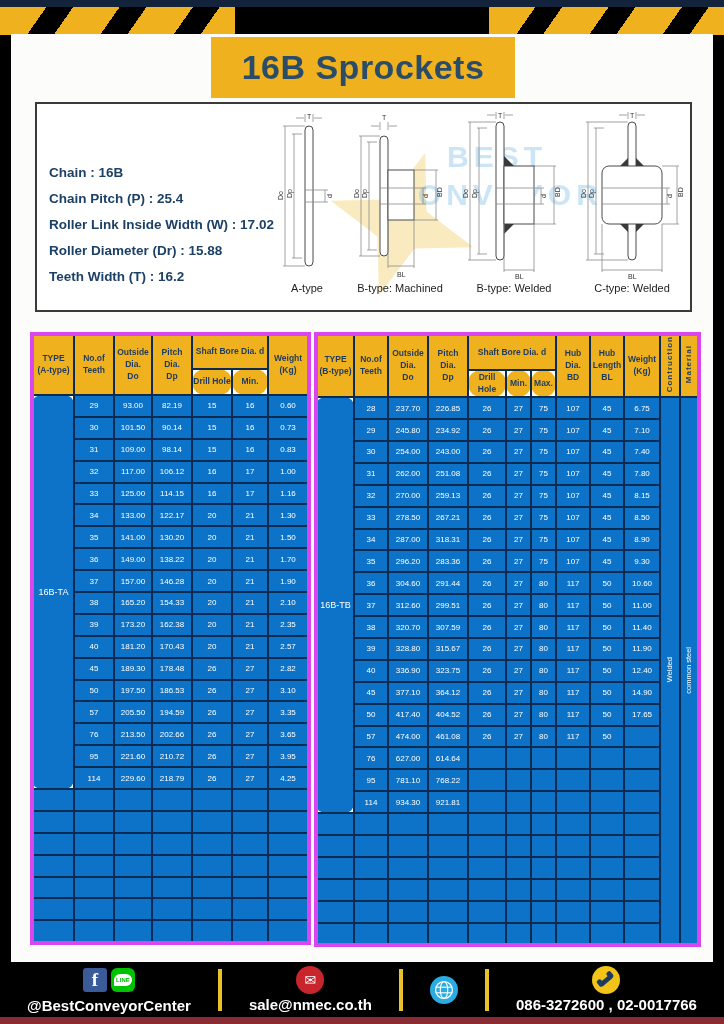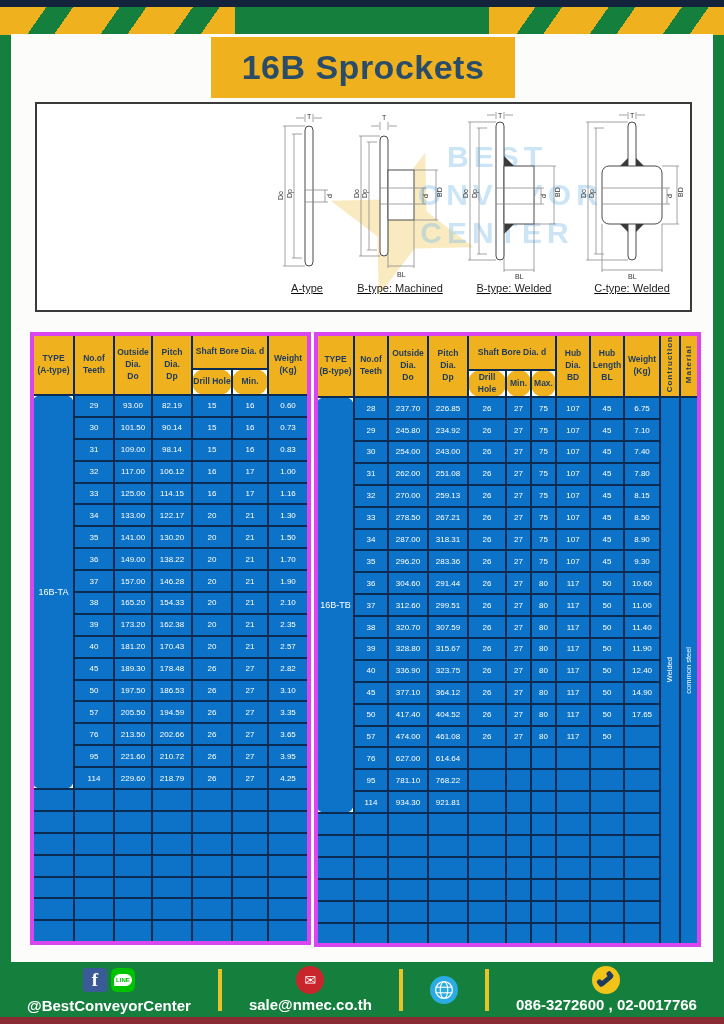--- a/index.html
+++ b/index.html
@@ -1,16 +1,16 @@
 <!DOCTYPE html>
 <html><head>
 <meta charset="utf-8">
 <style>
   html,body{margin:0;padding:0;}
-  .page{position:relative;width:724px;height:1024px;background:#15803d;overflow:hidden;
+  .page{position:relative;width:724px;height:1024px;background:#000000;overflow:hidden;
         font-family:"Liberation Sans",sans-serif;}
   
   .topbar{position:absolute;left:0;top:0;width:724px;height:7px;background:#14233c;}
   .stripes{position:absolute;top:7px;height:28px;
            background:repeating-linear-gradient(125deg,#efb21e 0 38px,rgba(0,0,0,0) 38px 60px);}
   .stripes.left{left:0;width:235px;}
   .stripes.right{right:0;width:235px;}
   
   .content{position:absolute;left:11px;top:34px;width:702px;height:928px;background:#fcfcfa;}
   .banner{position:absolute;left:200px;top:3px;width:304px;height:61px;background:#efb21e;
@@ -19,21 +19,21 @@
   
   .spec-panel{position:absolute;left:24px;top:68px;width:657px;height:210px;background:#fff;
               border:2px solid #3a3a3a;box-sizing:border-box;}
   .spec-lines{position:absolute;left:12px;top:56px;}
   .spec-line{font-size:13.5px;font-weight:bold;color:#1d4166;line-height:26px;white-space:nowrap;}
   .watermark{position:absolute;left:330px;top:34px;width:260px;text-align:center;z-index:0;}
   .watermark div{font-size:30px;font-weight:800;letter-spacing:5px;color:rgba(126,189,233,0.40);line-height:38px;}
   .wm-shape{position:absolute;left:290px;top:45px;width:150px;height:150px;background:rgba(240,186,44,0.30);
             clip-path:polygon(50% 0,63% 37%,100% 50%,63% 63%,50% 100%,37% 63%,0 50%,37% 37%);
             transform:rotate(18deg);z-index:0;}
-  .diagrams{position:absolute;right:6px;top:6px;display:flex;align-items:center;gap:14px;z-index:1;text-decoration:underline;}
+  .diagrams{position:absolute;right:6px;top:6px;display:flex;align-items:center;gap:14px;z-index:1;}
   .dia{display:flex;flex-direction:column;align-items:center;}
   .dia svg{display:block;}
   .dia-caption{font-size:11px;color:#1d1d1d;margin-top:2px;white-space:nowrap;}
   .outline{fill:#ffffff;stroke:#4a4a4a;stroke-width:1;}
   .dim{stroke:#8a8a8a;stroke-width:.8;}
   .dimtxt{font-size:7px;fill:#333;font-family:"Liberation Sans",sans-serif;}
   .weld{fill:#3a3a3a;}
   
   .sprocket-table{position:absolute;border-collapse:collapse;table-layout:fixed;border:4px solid #d946ef;}
   .sprocket-table th,.sprocket-table td{border:2px solid #0b2c52;padding:0;text-align:center;vertical-align:middle;}
@@ -74,23 +74,29 @@
   <div class="content">
     <div class="banner">
       <span>16B Sprockets</span>
     </div>
 
     <div class="spec-panel">
       <div class="wm-shape"></div>
       <div class="watermark">
         <div>BEST</div>
         <div>CONVEYOR</div>
-        <div>CENTER</div>
       </div>
 
+      <div class="spec-lines">
+          <div class="spec-line">Chain  :  16B</div>
+          <div class="spec-line">Chain Pitch (P)  :  25.4</div>
+          <div class="spec-line">Roller Link Inside Width (W)  :  17.02</div>
+          <div class="spec-line">Roller Diameter (Dr)  : 15.88</div>
+          <div class="spec-line">Teeth Width (T)  :  16.2</div>
+        </div>
 
       <div class="diagrams">
 
         <div class="dia">
           <svg width="62" height="170" viewBox="0 0 62 170">
             <line class="dim" x1="29" y1="4" x2="29" y2="12"></line>
               <line class="dim" x1="37" y1="4" x2="37" y2="12"></line>
             <line class="dim" x1="20" y1="8" x2="28" y2="8"></line>
               <line class="dim" x1="38" y1="8" x2="46" y2="8"></line>
             <text class="dimtxt" x="31" y="9">T</text>

